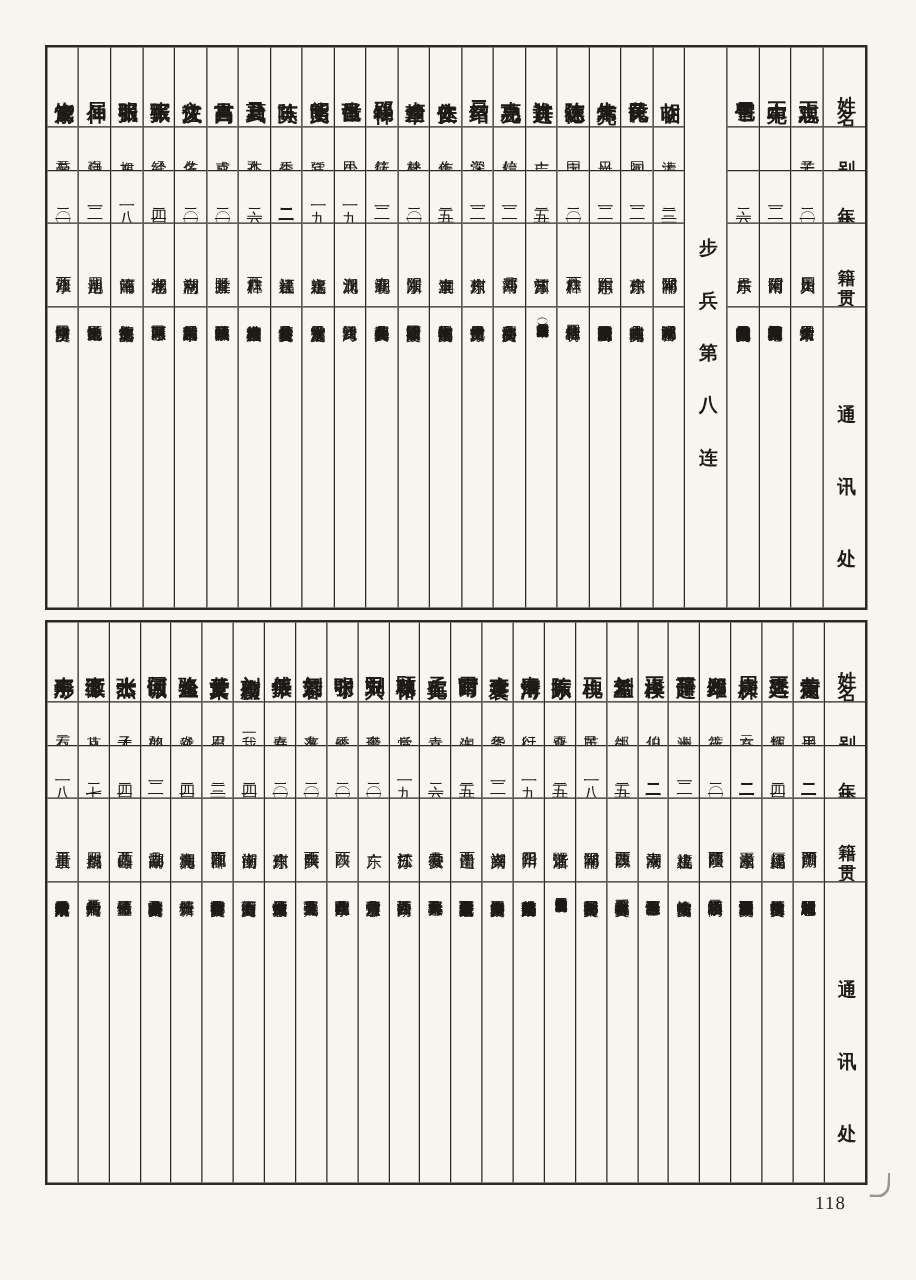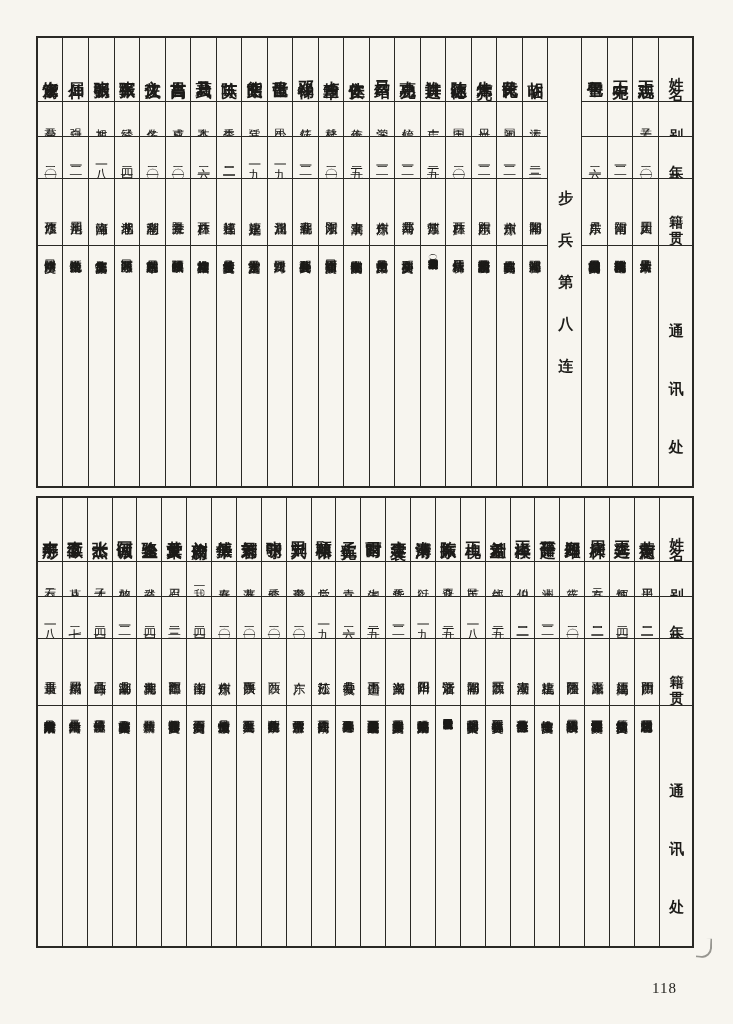--- a/index.html
+++ b/index.html
@@ -56,21 +56,21 @@
   .addr{font-size:12px;line-height:1.0;max-height:238px;}
   .addr.small{font-size:10px;line-height:1.15;}
   
   .h-name{font-size:15px;font-weight:700;letter-spacing:10px;margin-top:10px;}
   .h-alias{font-size:14px;font-weight:700;letter-spacing:5px;margin-top:5px;}
   .h-age{font-size:14px;font-weight:700;letter-spacing:7px;margin-top:7px;}
   .h-origin{font-size:14px;font-weight:700;letter-spacing:16px;margin-top:16px;}
   .h-addr{font-size:15px;font-weight:700;letter-spacing:58px;margin-top:58px;}
   .unit-label{font-size:15px;font-weight:700;letter-spacing:42px;margin-top:42px;}
   .pageno{
-    position:absolute;top:980px;left:652px;
+    position:absolute;top:955px;left:652px;
     font-size:15px;letter-spacing:1px;color:#24231f;
     font-family:"Liberation Serif","DejaVu Serif",serif;
   }
   .scan-mark{
     position:absolute;top:938px;left:696px;width:14px;height:18px;
     border-right:2px solid #4a4944;border-bottom:2px solid #4a4944;
     border-bottom-right-radius:10px;opacity:.55;transform:rotate(3deg);
   }
 </style>
 </head>

